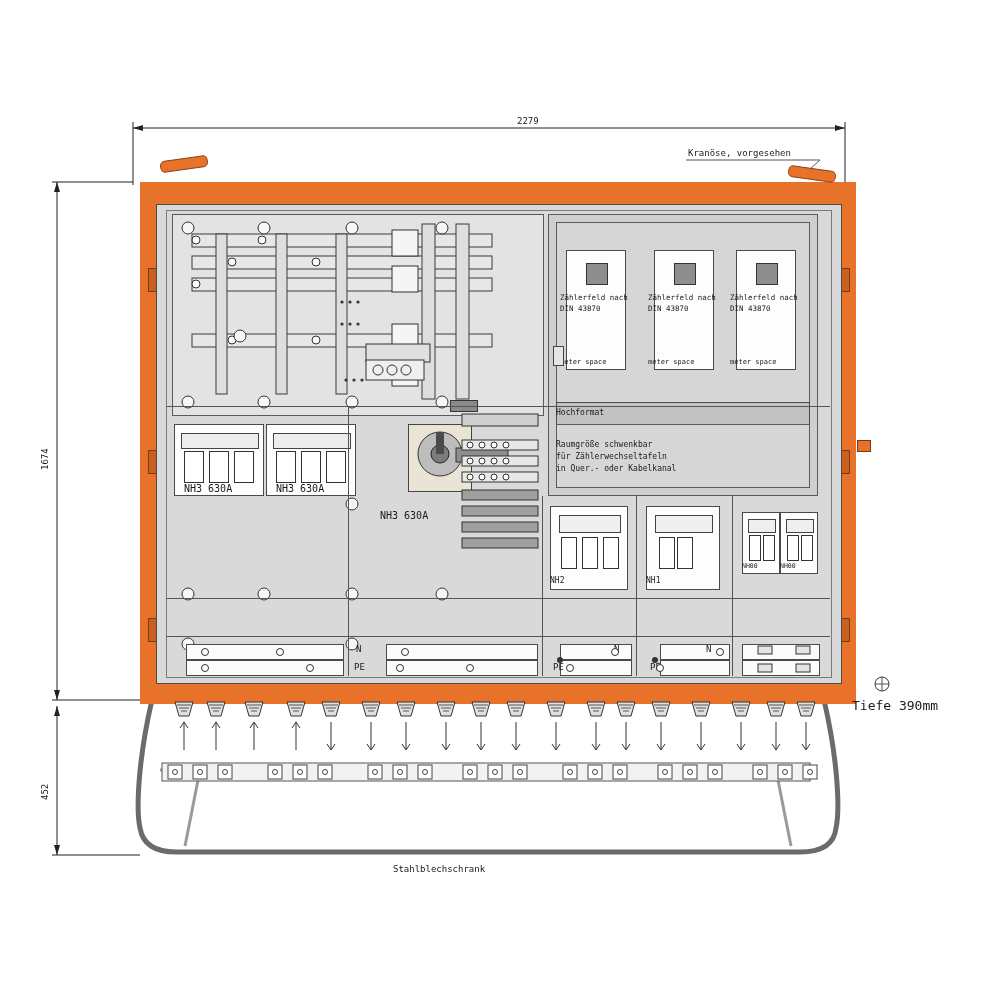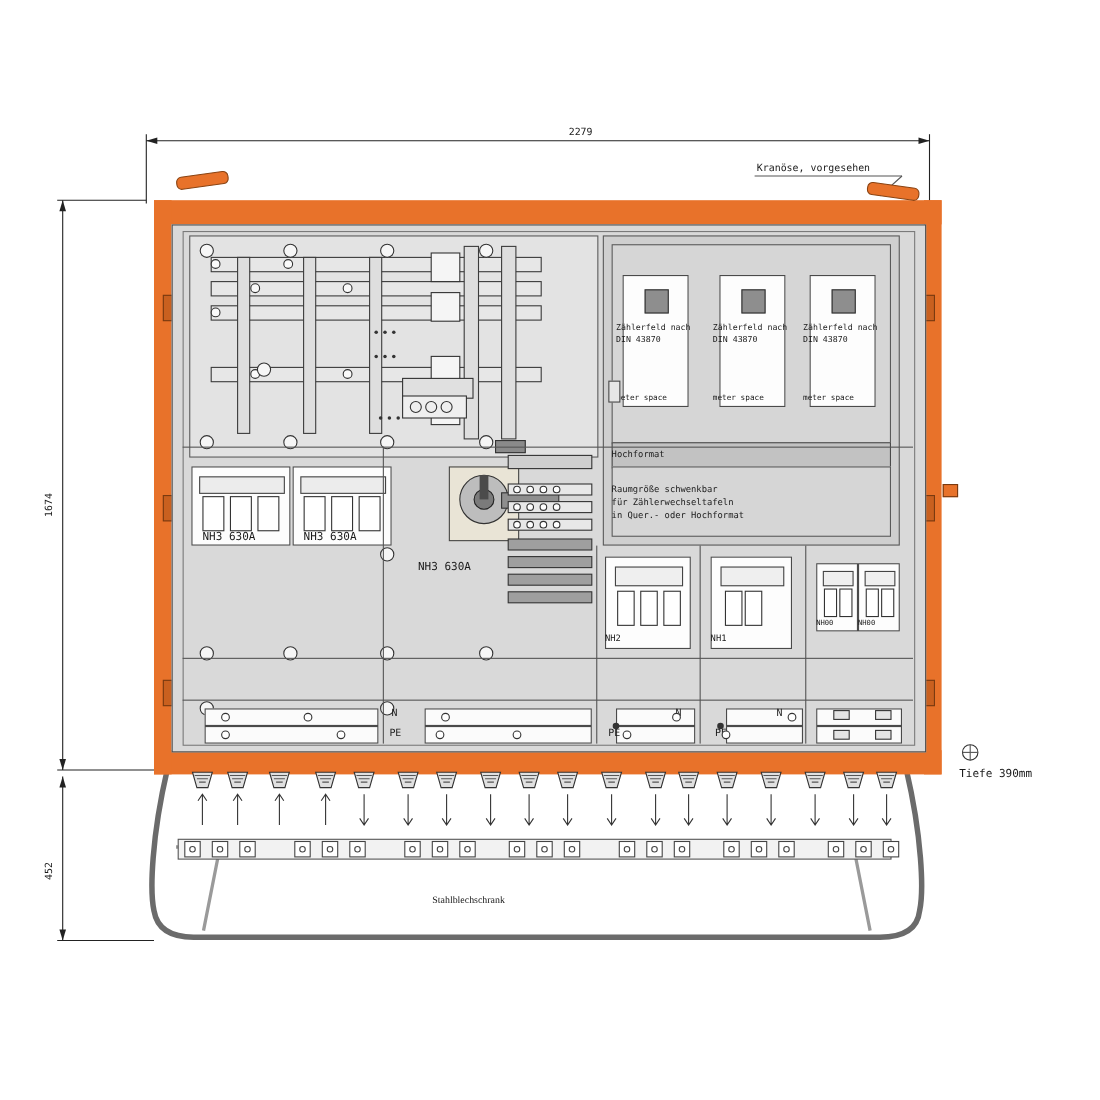--- a/index.html
+++ b/index.html
@@ -270,21 +270,21 @@
   <div class="txt label-c" style="left:730px;top:293px;width:70px;font-size:7.5px;">Zählerfeld nach</div>
   <div class="txt label-c" style="left:730px;top:304px;width:70px;font-size:7.5px;">DIN 43870</div>
   <div class="txt label-c" style="left:730px;top:358px;width:70px;font-size:7px;">meter space</div>
 
   <div class="greybar" style="left:556px;top:402px;width:252px;height:22px;background:#c2c2c2;"></div>
   <div class="txt label-c" style="left:556px;top:408px;width:252px;font-size:8px;">Hochformat</div>
 
   <div class="abs" style="left:556px;top:424px;width:252px;height:62px;background:#d6d6d6;border:1px solid #5a5a5a;"></div>
   <div class="txt label-c" style="left:556px;top:440px;width:252px;font-size:8px;">Raumgröße schwenkbar</div>
   <div class="txt label-c" style="left:556px;top:452px;width:296px;font-size:8px;">für Zählerwechseltafeln</div>
-  <div class="txt label-c" style="left:556px;top:464px;width:252px;font-size:8px;">in Quer.- oder Hochformat</div>
+  <div class="txt label-c" style="left:556px;top:464px;width:252px;font-size:8px;">in Quer.- oder Kabelkanal</div>
 
   <div class="abs" style="left:553px;top:346px;width:9px;height:18px;background:#e6e6e6;border:1px solid #444;"></div>
 
   <div class="whitebox" style="left:550px;top:506px;width:76px;height:82px;">
     <div class="abs" style="left:8px;top:8px;width:60px;height:16px;background:#efefef;border:1px solid #444;"></div>
     <div class="abs" style="left:10px;top:30px;width:14px;height:30px;background:#fff;border:1px solid #333;"></div>
     <div class="abs" style="left:31px;top:30px;width:14px;height:30px;background:#fff;border:1px solid #333;"></div>
     <div class="abs" style="left:52px;top:30px;width:14px;height:30px;background:#fff;border:1px solid #333;"></div>
   </div>
   <div class="txt label-c" style="left:550px;top:576px;width:76px;font-size:8px;">NH2</div>
@@ -452,16 +452,16 @@
       <line x1="643" y1="5" x2="657" y2="5" stroke="#555" stroke-width="1"></line>
       <line x1="645" y1="8" x2="655" y2="8" stroke="#555" stroke-width="1"></line>
       <line x1="647" y1="11" x2="653" y2="11" stroke="#555" stroke-width="1"></line>
       <path d="M650,22 L650,50 M646,44 L650,50 L654,44" stroke="#333" fill="none" stroke-width="1"></path>
     </svg>
 
   <div class="txt" style="left:473px;top:116px;font-size:9px;margin-left:44px;">2279</div>
   <div class="txt" style="left:40px;top:470px;font-size:9px;transform:rotate(-90deg);transform-origin:left top;">1674</div>
   <div class="txt" style="left:40px;top:800px;font-size:9px;transform:rotate(-90deg);transform-origin:left top;">452</div>
   <div class="txt" style="left:688px;top:148px;font-size:9px;">Kranöse, vorgesehen</div>
-  <div class="txt" style="left:872px;top:698px;font-size:10px;">Tiefe 390mm</div>
-  <div class="txt" style="left:393px;top:813px;font-size:9px;font-family:Liberation Serif, serif;">Stahlblechschrank</div>
+  <div class="txt" style="left:852px;top:698px;font-size:13px;">Tiefe 390mm</div>
+  <div class="txt" style="left:393px;top:864px;font-size:9px;">Stahlblechschrank</div>
 
 </div>
 
 </body></html>

